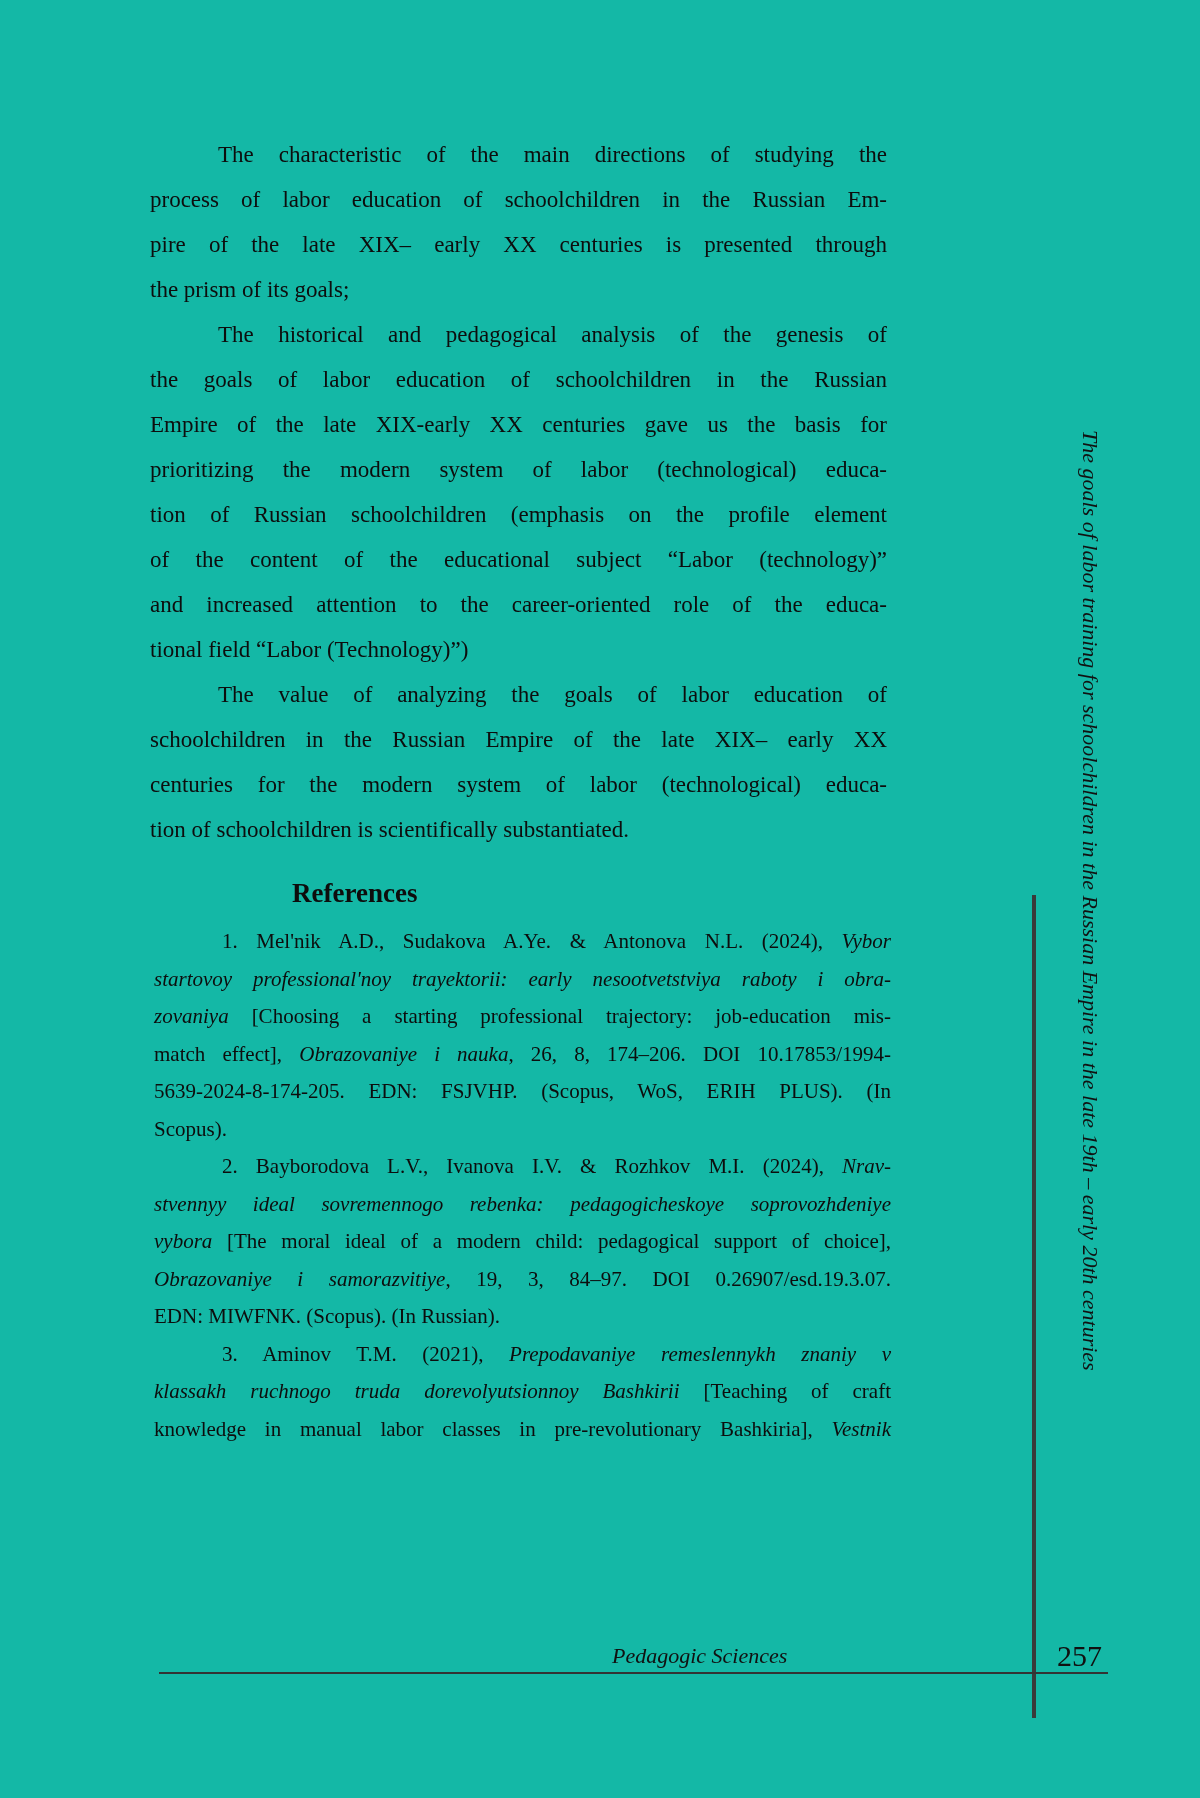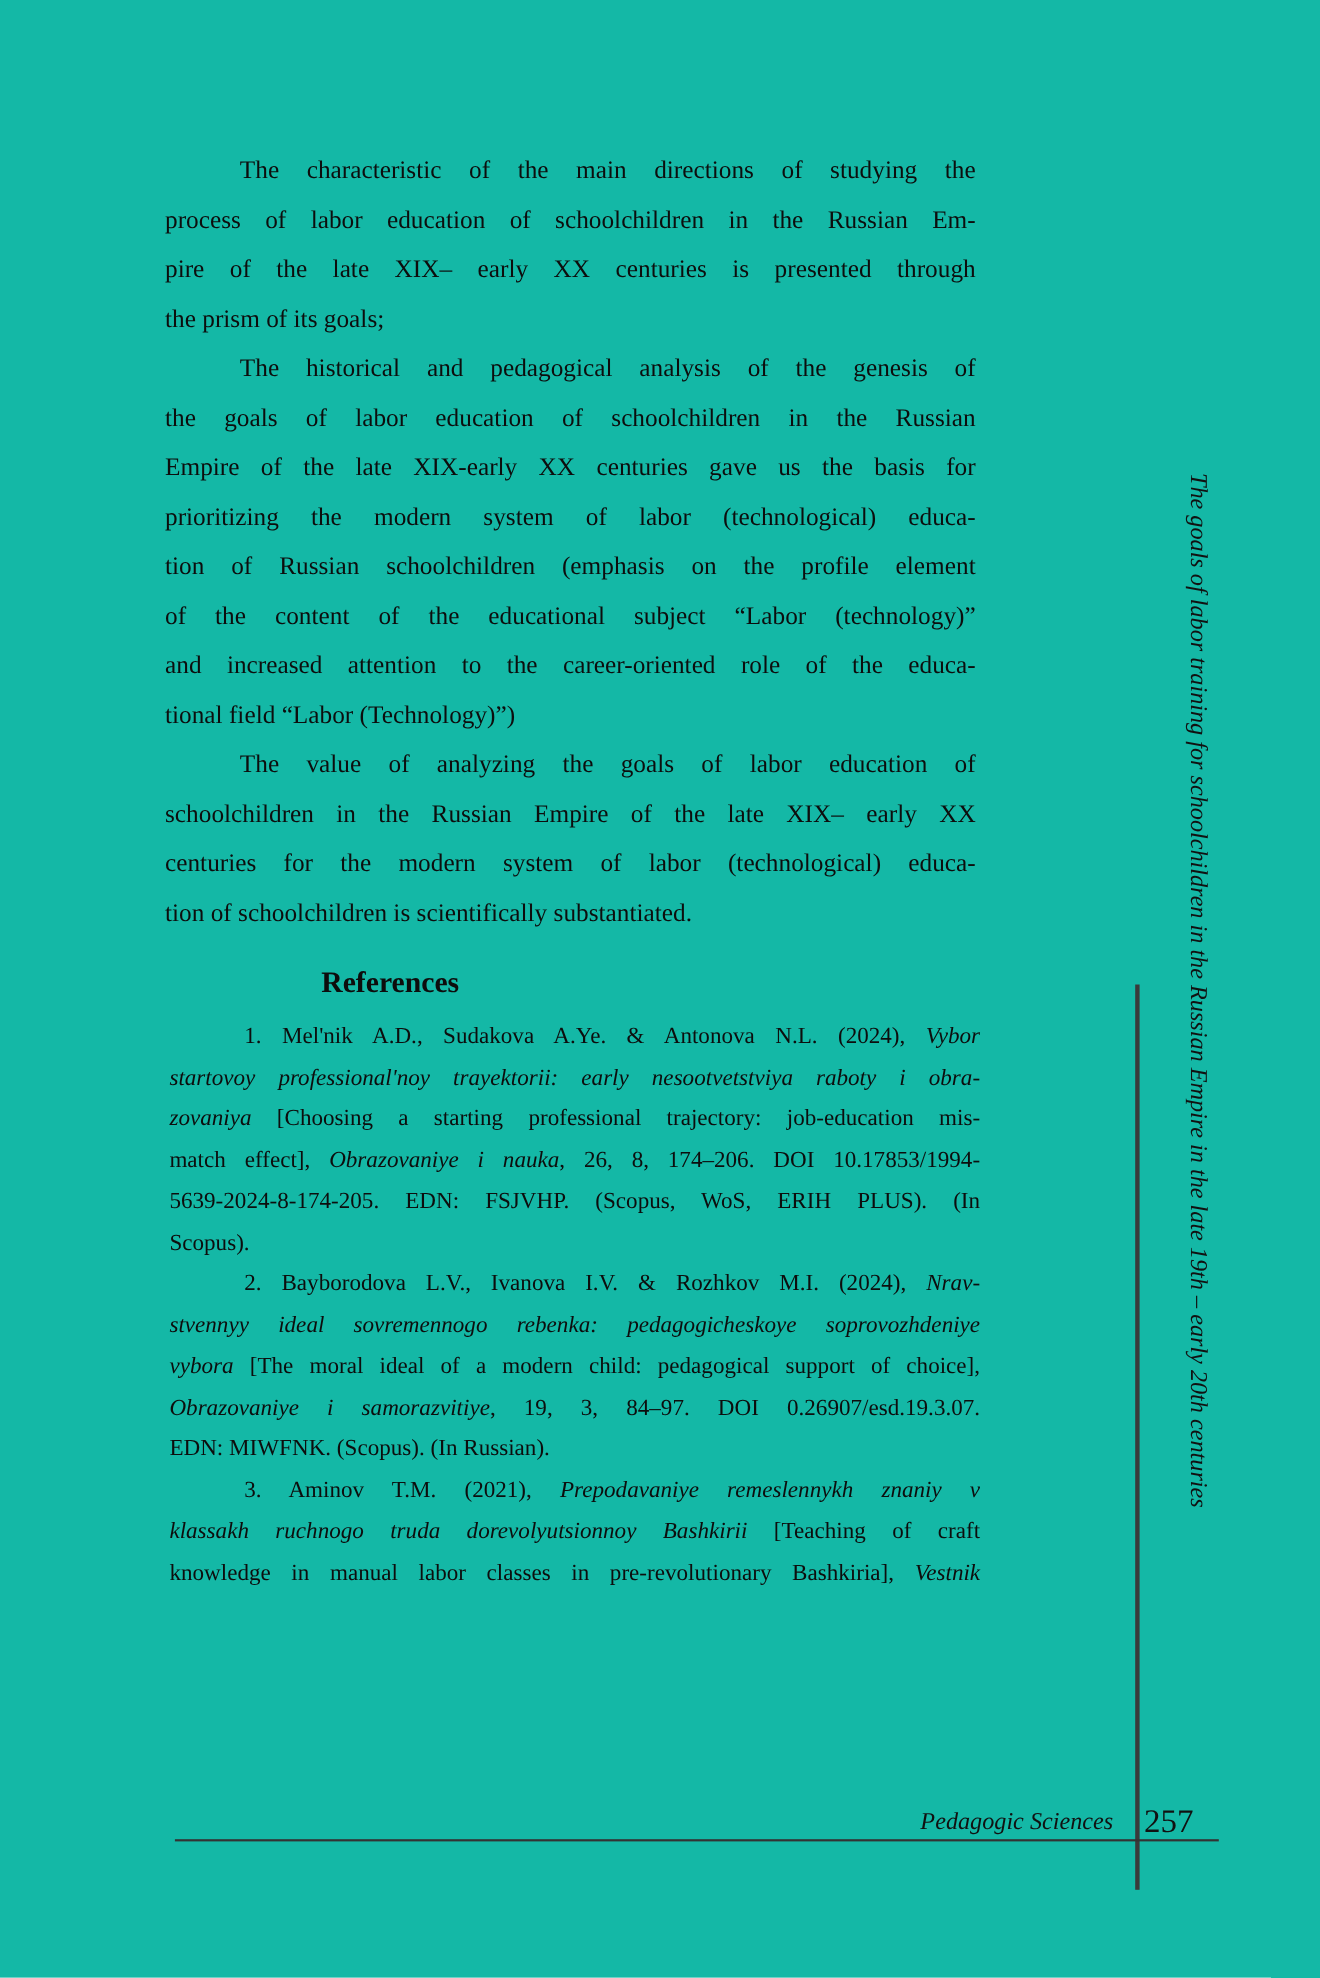--- a/index.html
+++ b/index.html
@@ -94,32 +94,31 @@
     height: 2px;
     background: #333333;
   }
 
   
   .footer-label {
     position: absolute;
     left: 612px;
     top: 1643px;
     width: 400px;
-    text-align: right;
     font-style: italic;
     font-size: 22px;
     line-height: 26px;
     color: #111;
   }
   .page-number {
     position: absolute;
     left: 1040px;
     top: 1640px;
     width: 62px;
-    text-align: left;
+    text-align: right;
     font-size: 30px;
     line-height: 32px;
     color: #111;
   }
 </style>
 </head>
 <body>
 
 <div class="page">
 

